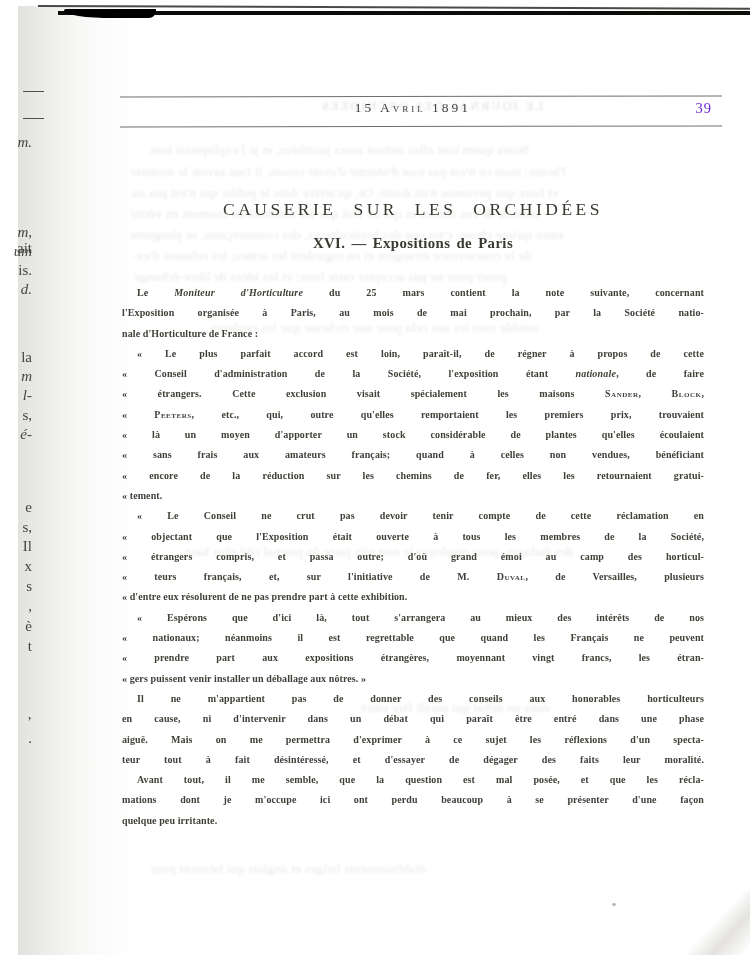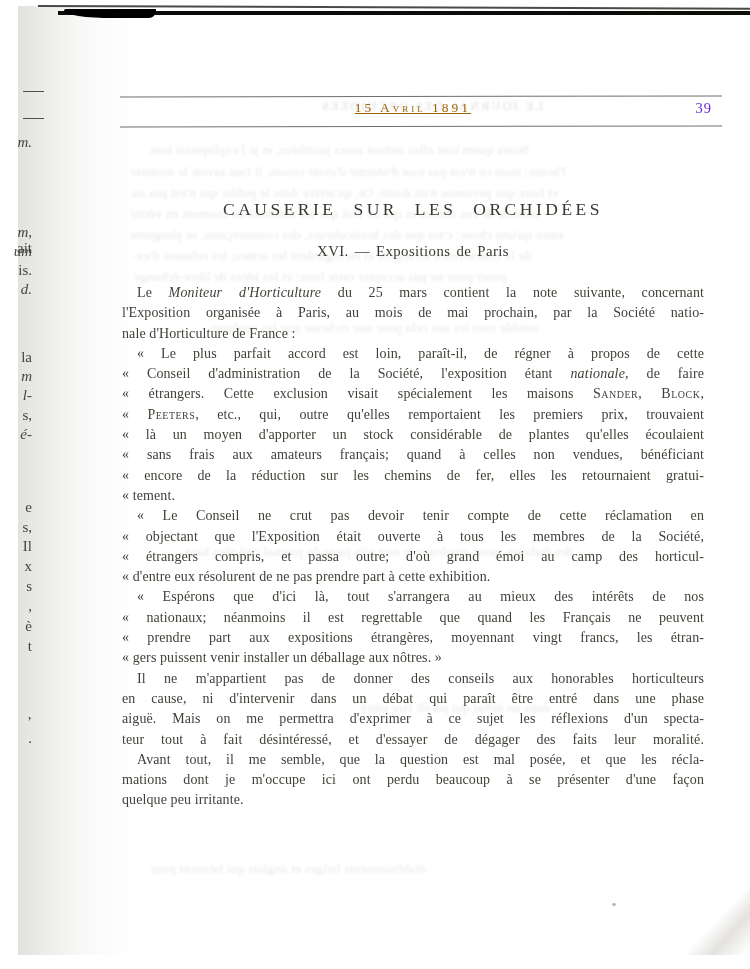--- a/index.html
+++ b/index.html
@@ -18,30 +18,30 @@
   .edge-wedge{position:absolute;left:64px;top:9px;width:92px;height:9px;background:#000;
               border-radius:2px 0 8px 60%/2px 0 8px 90%;}
   .speck{position:absolute;left:612px;top:903px;width:4px;height:3px;background:#b9b8b2;border-radius:50%;}
   .corner-curl{position:absolute;right:0;bottom:14px;width:78px;height:66px;
                background:linear-gradient(133deg,rgba(0,0,0,0) 52%,rgba(205,203,196,.55) 72%,#ffffff 96%);}
   
   .rule{position:absolute;left:120px;width:602px;height:0;border-top:1.6px solid #57564f;opacity:.85;}
   .rule.r1{top:96px;transform:rotate(-0.1deg);}
   .rule.r2{top:126px;transform:rotate(-0.1deg);}
   .hdr-date{position:absolute;left:122px;top:100px;width:582px;text-align:center;
-            font-size:13.5px;color:#a16207;font-variant:small-caps;letter-spacing:3px;text-decoration:underline;}
+            font-size:13.5px;color:#404040;font-variant:small-caps;letter-spacing:3px;}
   .hdr-num{position:absolute;top:100px;right:38px;font-size:14.5px;color:#6d28d9;letter-spacing:1px;}
   
   .title{position:absolute;left:122px;top:199px;width:582px;text-align:center;
          font-size:17.5px;color:#38372f;letter-spacing:3.5px;word-spacing:9px;}
-  .subtitle{position:absolute;left:122px;top:243px;width:582px;text-align:center;
-            font-weight:normal;font-size:14.8px;color:#3a3932;letter-spacing:.4px;word-spacing:2px;}
+  .subtitle{position:absolute;left:122px;top:235px;width:582px;text-align:center;
+            font-weight:bold;font-size:14.8px;color:#3a3932;letter-spacing:.4px;word-spacing:2px;}
   .body-block{position:absolute;left:122px;top:283px;width:582px;color:#403f38;}
-  .bline{height:20.3px;line-height:20.3px;font-size:14px;overflow:hidden;white-space:nowrap;
-         letter-spacing:.1px;}
+  .bline{height:20.3px;line-height:20.3px;font-size:10px;overflow:hidden;white-space:nowrap;
+         letter-spacing:.1px;font-weight:bold;}
   .bline.just{white-space:normal;text-align:justify;text-align-last:justify;}
   .bline.ind{padding-left:15px;}
   .bline .sc{font-variant:small-caps;letter-spacing:.5px;}
   .bline i{letter-spacing:.2px;}
   
   .frag{position:absolute;left:2px;width:30px;text-align:right;font-size:15px;color:#46453f;
         line-height:16px;}
   .frag.it{font-style:italic;}
   .fdash{position:absolute;left:23px;width:21px;border-top:1.8px solid #504f49;}
   
@@ -120,20 +120,21 @@
       <div class="bline just">« Conseil d'administration de la Société, l'exposition étant <i>nationale</i>, de faire</div>
       <div class="bline just">« étrangers. Cette exclusion visait spécialement les maisons <span class="sc">Sander</span>, <span class="sc">Block</span>,</div>
       <div class="bline just">« <span class="sc">Peeters</span>, etc., qui, outre qu'elles remportaient les premiers prix, trouvaient</div>
       <div class="bline just">« là un moyen d'apporter un stock considérable de plantes qu'elles écoulaient</div>
       <div class="bline just">« sans frais aux amateurs français; quand à celles non vendues, bénéficiant</div>
       <div class="bline just">« encore de la réduction sur les chemins de fer, elles les retournaient gratui-</div>
       <div class="bline">« tement.</div>
       <div class="bline just ind">« Le Conseil ne crut pas devoir tenir compte de cette réclamation en</div>
       <div class="bline just">« objectant que l'Exposition était ouverte à tous les membres de la Société,</div>
       <div class="bline just">« étrangers compris, et passa outre; d'où grand émoi au camp des horticul-</div>
+      <div class="bline just">« teurs français, et, sur l'initiative de M. <span class="sc">Duval</span>, de Versailles, plusieurs</div>
       <div class="bline">« d'entre eux résolurent de ne pas prendre part à cette exhibition.</div>
       <div class="bline just ind">« Espérons que d'ici là, tout s'arrangera au mieux des intérêts de nos</div>
       <div class="bline just">« nationaux; néanmoins il est regrettable que quand les Français ne peuvent</div>
       <div class="bline just">« prendre part aux expositions étrangères, moyennant vingt francs, les étran-</div>
       <div class="bline">« gers puissent venir installer un déballage aux nôtres. »</div>
       <div class="bline just ind">Il ne m'appartient pas de donner des conseils aux honorables horticulteurs</div>
       <div class="bline just">en cause, ni d'intervenir dans un débat qui paraît être entré dans une phase</div>
       <div class="bline just">aiguë. Mais on me permettra d'exprimer à ce sujet les réflexions d'un specta-</div>
       <div class="bline just">teur tout à fait désintéressé, et d'essayer de dégager des faits leur moralité.</div>
       <div class="bline just ind">Avant tout, il me semble, que la question est mal posée, et que les récla-</div>

